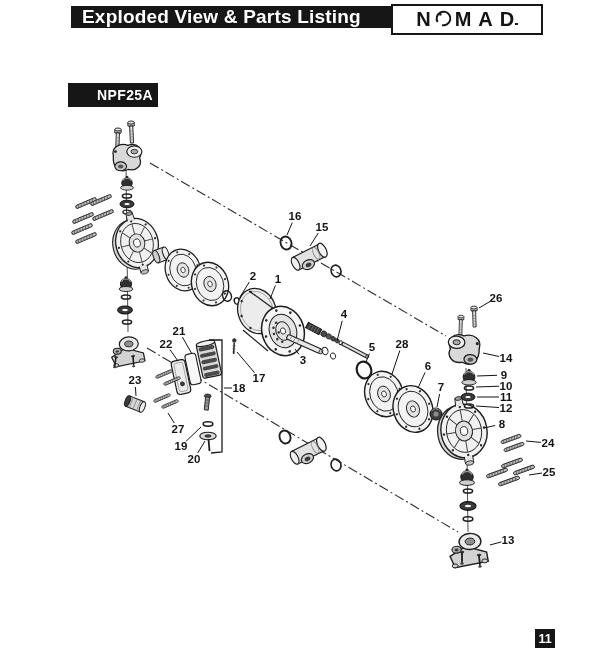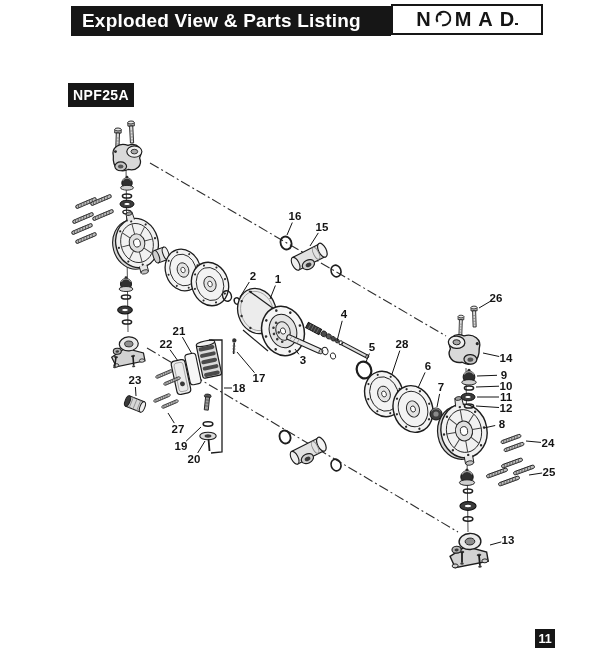--- a/index.html
+++ b/index.html
@@ -1,30 +1,30 @@
 <!DOCTYPE html>
 <html><head>
 <meta charset="utf-8">
 <style>
   html,body{margin:0;padding:0;background:#fff;}
   body{width:614px;height:650px;position:relative;overflow:hidden;
        font-family:"Liberation Sans",sans-serif;color:#141414;}
-  .header-bar{position:absolute;left:71px;top:6px;width:320px;height:30px;
+  .header-bar{position:absolute;left:71px;top:6px;width:320px;height:22px;
        background:#161616;display:flex;align-items:center;box-sizing:border-box;
        padding-left:11px;}
   .header-title{color:#fff;font-size:19px;font-weight:bold;letter-spacing:.2px;white-space:nowrap;}
   .logo-box{position:absolute;left:391px;top:4px;width:152px;height:31px;background:#fff;
        border:2.5px solid #161616;box-sizing:border-box;display:flex;align-items:center;
        justify-content:center;}
   .logo-text{font-size:20px;font-weight:600;letter-spacing:7px;line-height:1;transform:translateY(-1px);}
   .logo-o{width:19px;height:19px;margin:0 2px 0 -4px;transform:translateY(-1px);}
   .tm-dot{width:2.5px;height:2.5px;background:#161616;align-self:flex-end;margin:0 0 8px -6px;}
   .model-badge{position:absolute;left:68px;top:83px;width:66px;height:24px;background:#161616;
        color:#fff;font-size:14px;font-weight:bold;letter-spacing:.4px;
-       display:flex;align-items:center;justify-content:center;}
+       display:flex;align-items:center;justify-content:center;padding-left:24px;}
   .page-num{position:absolute;left:535px;top:629px;width:20px;height:19px;background:#161616;
        color:#fff;font-size:12.5px;font-weight:bold;display:flex;align-items:center;justify-content:center;}
   #diagram{position:absolute;left:0;top:0;}
   .callout-line{stroke:#141414;stroke-width:1;}
   .callout-text{font-family:"Liberation Sans",sans-serif;font-size:11.5px;font-weight:bold;fill:#141414;}
   .axis{stroke:#2e2e2e;stroke-width:1.1;fill:none;stroke-dasharray:10 3 2 3;}
   .axis-thin{stroke:#3a3a3a;stroke-width:.9;fill:none;}
 </style>
 </head>
 <body>

